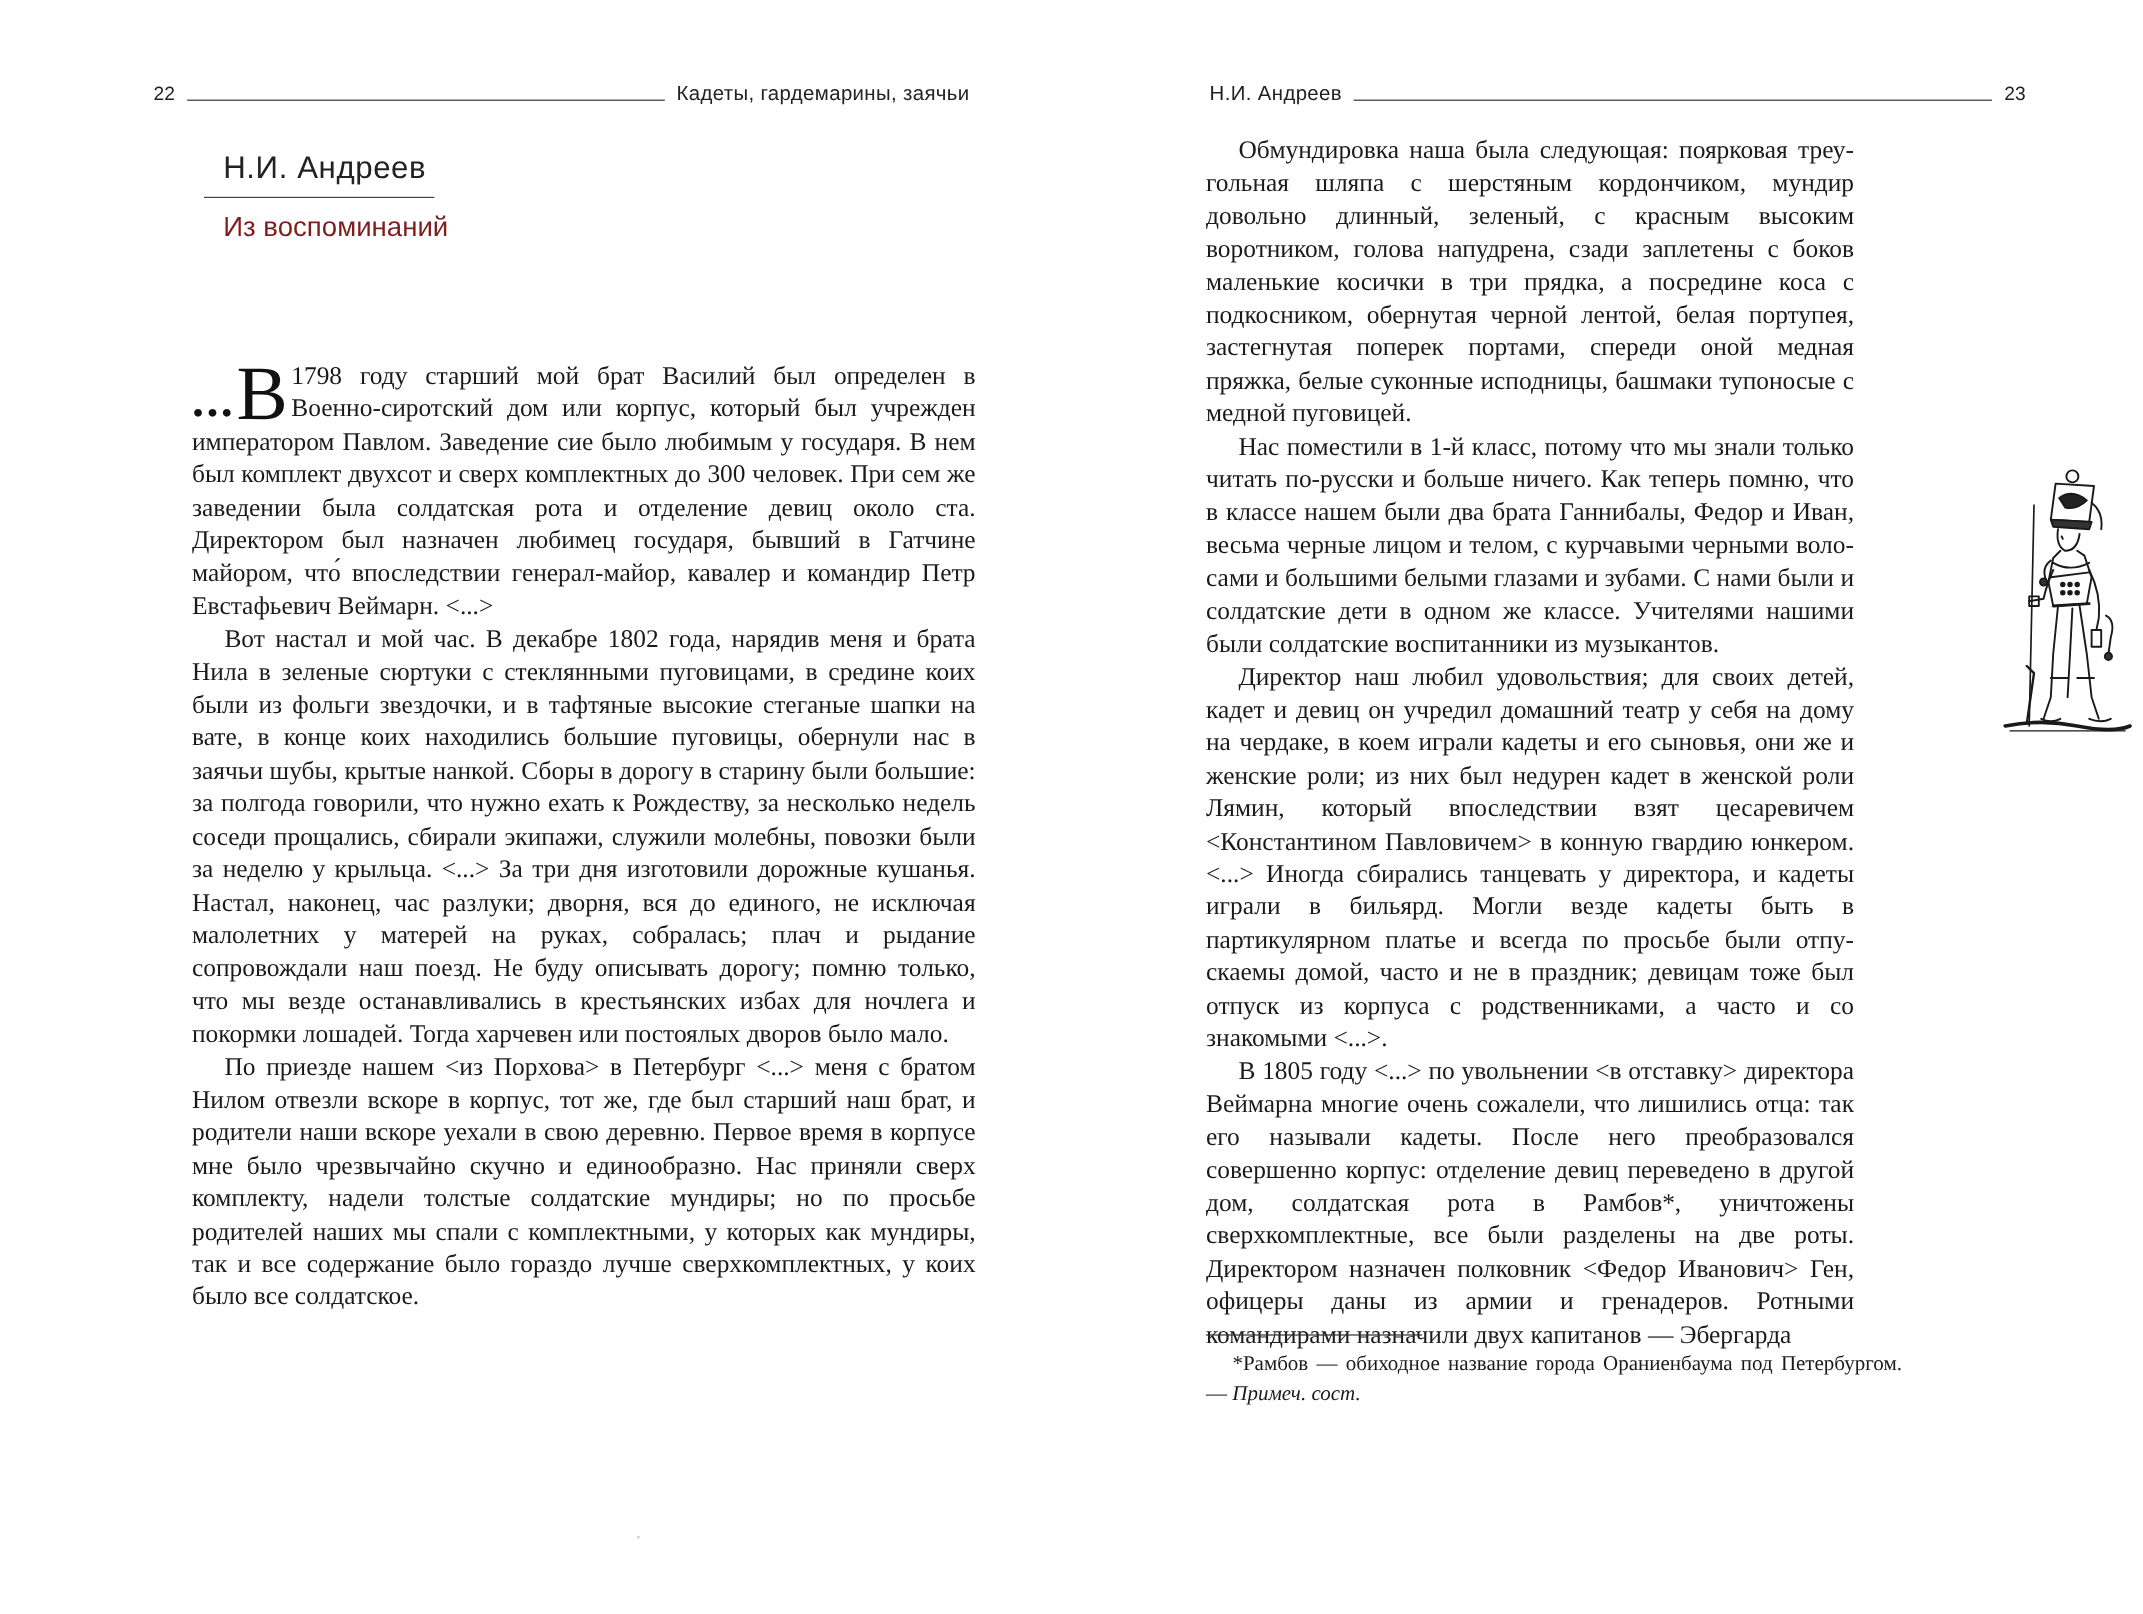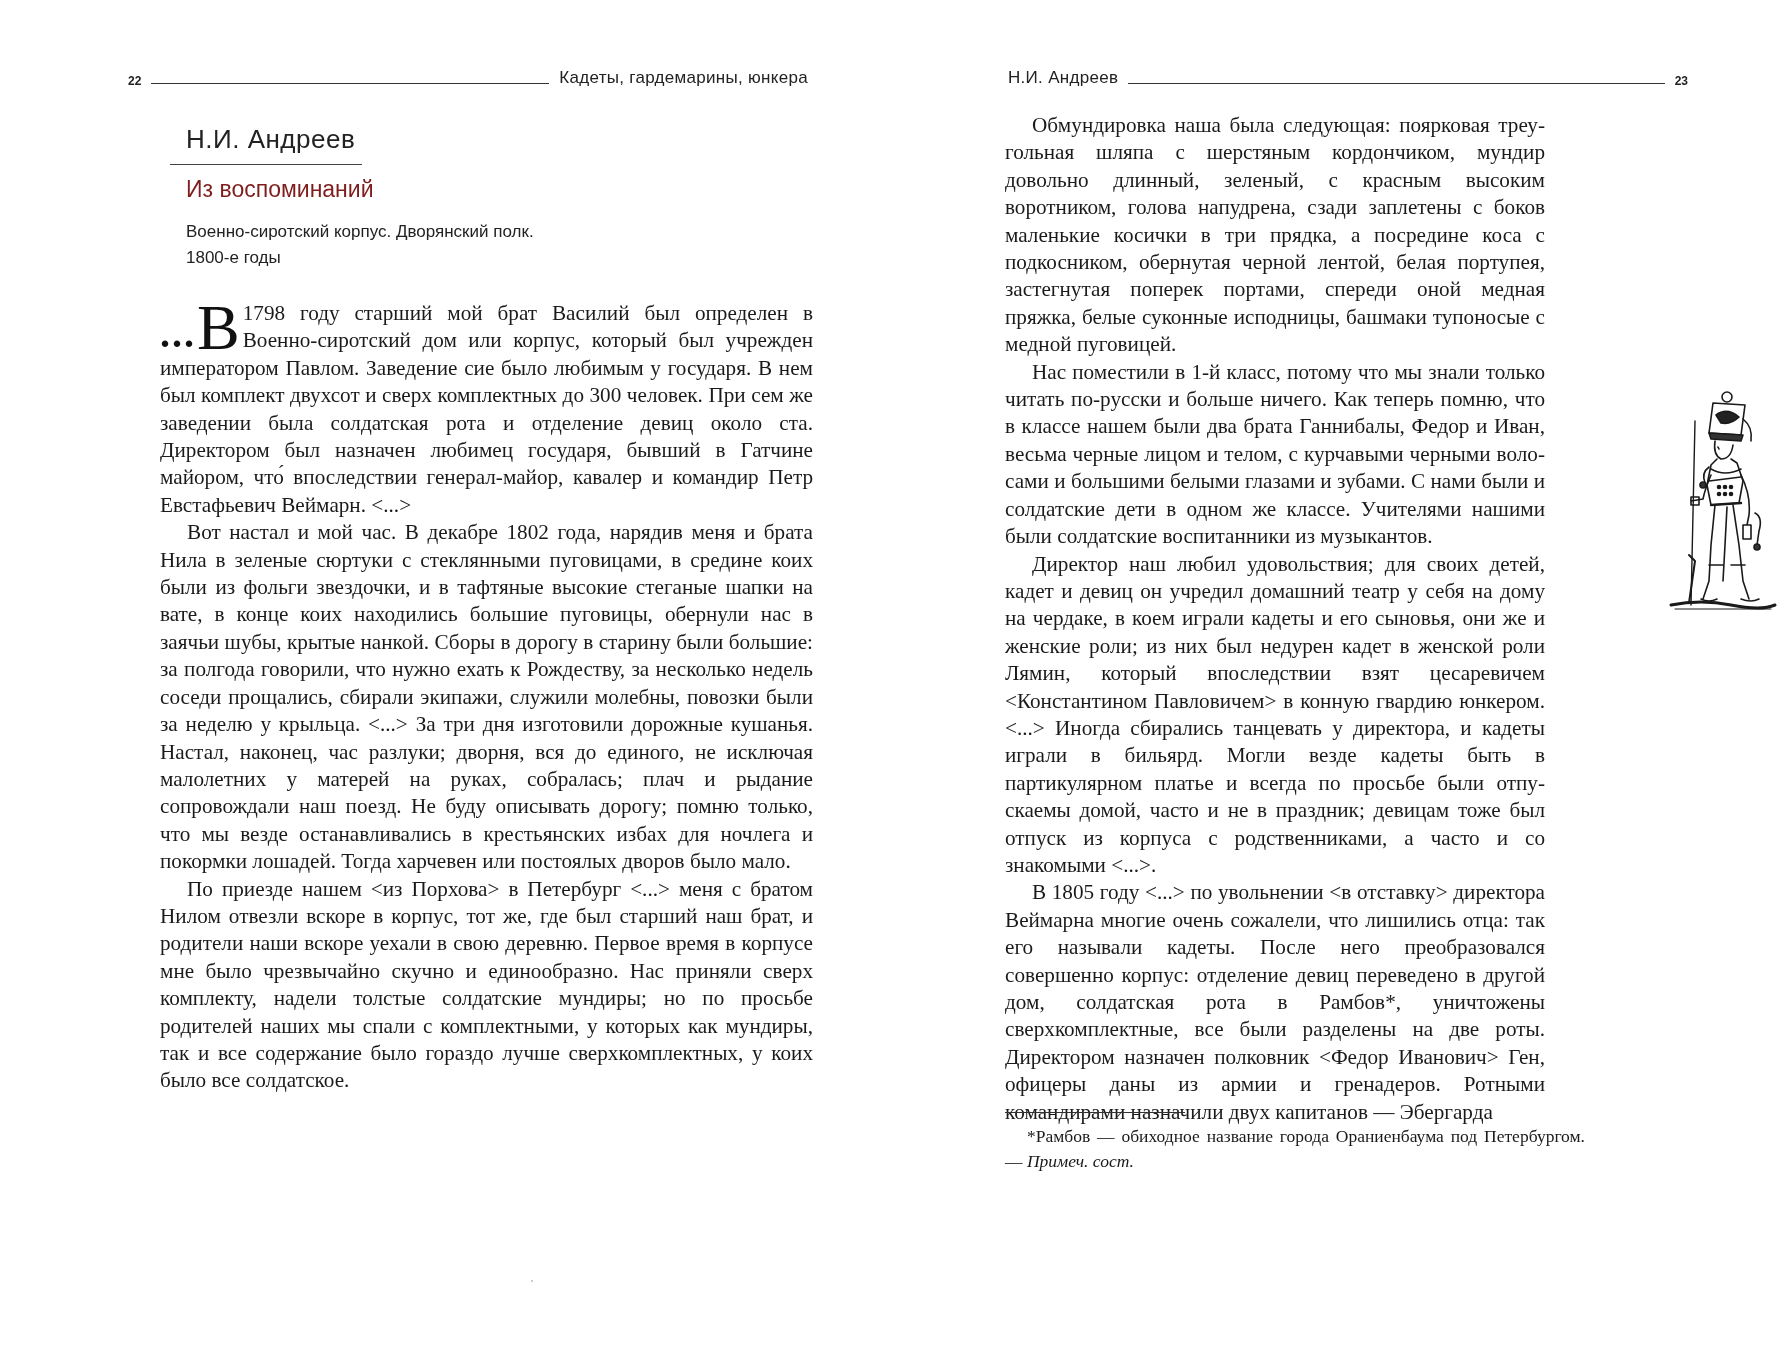--- a/index.html
+++ b/index.html
@@ -4,21 +4,21 @@
 <style>
   html, body { margin:0; padding:0; background:#ffffff; }
   body { width:1786px; height:1345px; position:relative; overflow:hidden; color:#1c1c1c; }
   .page { position:absolute; top:0; height:1345px; }
   .page-left { left:0; width:893px; }
   .page-right { left:893px; width:893px; }
 
   .running-head { position:absolute; top:68px; display:flex; align-items:flex-end; font-family:"Liberation Sans", sans-serif; font-size:17px; color:#222; }
   .page-left .running-head { left:128px; width:680px; }
   .page-right .running-head { left:115px; width:680px; }
-  .folio { font-weight:bold; font-size:12px; }
+  .folio { font-weight:normal; font-size:16px; }
   .rule { flex:1; border-bottom:1.5px solid #333; margin:0 10px 4px 10px; height:0; }
   .rh-title { letter-spacing:0.3px; }
 
   .author { position:absolute; left:186px; top:124px; font-family:"Liberation Sans", sans-serif; font-size:26px; color:#222; letter-spacing:0.5px; }
   .author-rule { position:absolute; left:170px; top:164px; width:192px; border-bottom:1.5px solid #444; }
   .subtitle { position:absolute; left:186px; top:176px; font-family:"Liberation Sans", sans-serif; font-size:23px; color:#7f1d1d; }
   .subsub { position:absolute; left:186px; top:219px; font-family:"Liberation Sans", sans-serif; font-size:17px; line-height:26px; color:#222; }
 
   .body-text { position:absolute; font-family:"Liberation Serif", serif; font-size:21.2px; line-height:27.4px; color:#1a1a1a; text-align:justify; }
   .page-left .body-text { left:160px; top:300px; width:653px; }
@@ -37,30 +37,26 @@
   .illustration { position:absolute; left:768px; top:385px; width:116px; height:235px; }
   .gutter-mark { position:absolute; left:531px; top:1280px; width:2px; height:2px; background:#ccc; }
 </style>
 </head>
 <body>
 
 <div class="page page-left">
   <div class="running-head">
     <span class="folio">22</span>
     <span class="rule"></span>
-    <span class="rh-title">Кадеты, гардемарины, юнкера</span>
+    <span class="rh-title">Кадеты, гардемарины, заячьи</span>
   </div>
 
   <div class="author">Н.И. Андреев</div>
   <div class="author-rule"></div>
   <div class="subtitle">Из воспоминаний</div>
-  <div class="subsub">
-    <div>Военно-сиротский корпус. Дворянский полк.</div>
-    <div>1800-е годы</div>
-  </div>
 
   <div class="body-text">
     <p class="first">
       <span class="dropcap-wrap">
         <span class="ellipsis">...</span>
         <span class="dropcap">В</span>
       </span>
       <span> 1798 году старший мой брат Василий был определен в Военно-сиротский дом или корпус, который был уч­режден императором Павлом. Заведение сие было любимым у государя. В нем был комплект двухсот и сверх комплектных до 300 человек. При сем же заведении была солдатская рота и отде­ление девиц около ста. Директором был назначен любимец го­сударя, бывший в Гатчине майором, что́ впоследствии генерал-майор, кавалер и командир Петр Евстафьевич Веймарн. &lt;...&gt;</span>
     </p>
     <p>Вот настал и мой час. В декабре 1802 года, нарядив меня и брата Нила в зеленые сюртуки с стеклянными пуговицами, в средине коих были из фольги звездочки, и в тафтяные вы­сокие стеганые шапки на вате, в конце коих находились боль­шие пуговицы, обернули нас в заячьи шубы, крытые нанкой. Сборы в дорогу в старину были большие: за полгода говорили, что нужно ехать к Рождеству, за несколько недель соседи про­щались, сбирали экипажи, служили молебны, повозки были за неделю у крыльца. &lt;...&gt; За три дня изготовили дорожные ку­шанья. Настал, наконец, час разлуки; дворня, вся до единого, не исключая малолетних у матерей на руках, собралась; плач и рыдание сопровождали наш поезд. Не буду описывать до­рогу; помню только, что мы везде останавливались в крестьян­ских избах для ночлега и покормки лошадей. Тогда харчевен или постоялых дворов было мало.</p>

